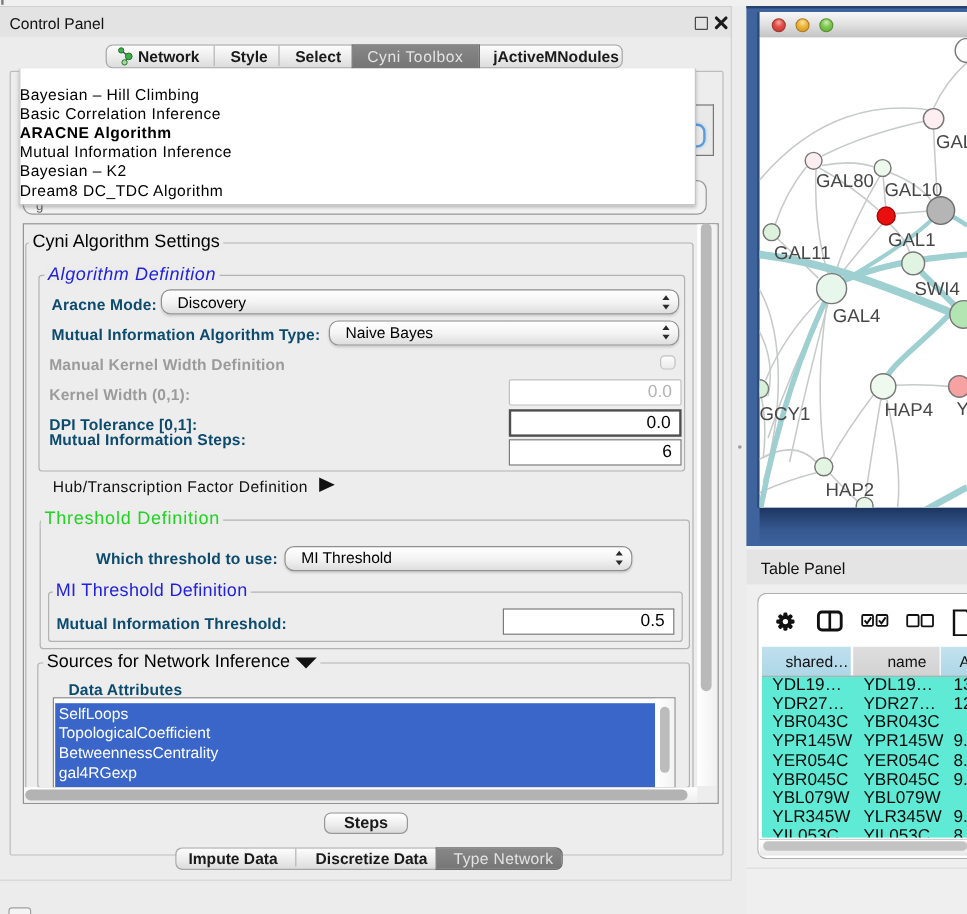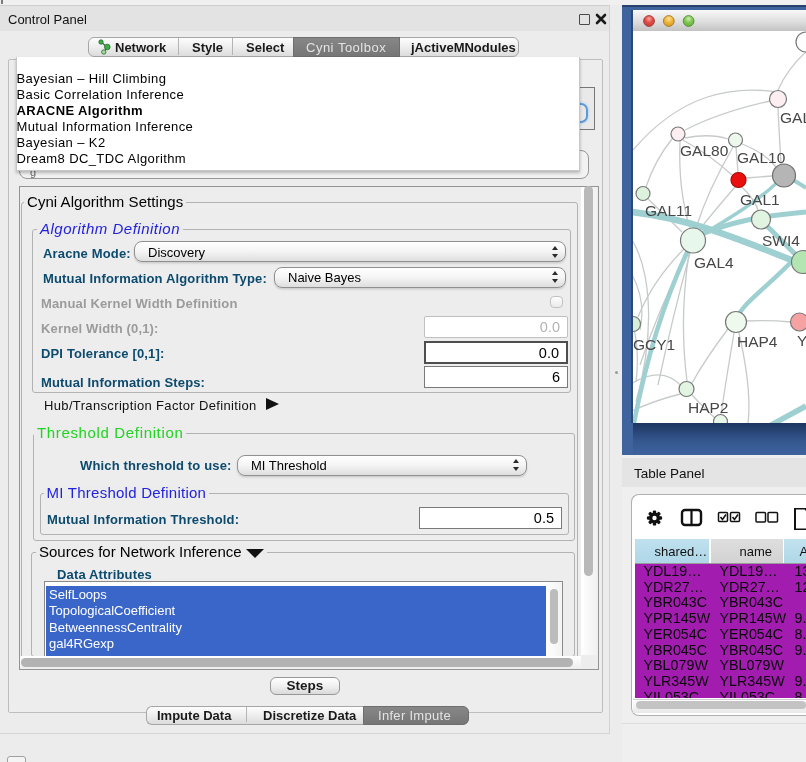--- a/index.html
+++ b/index.html
@@ -91,21 +91,21 @@
 
     <div class="lbl" style="left:21px;top:109px;color:#9b9b9b;">Manual Kernel Width Definition</div>
     <div class="abs" style="left:530px;top:109px;width:11px;height:10px;border:1.5px solid #c2c2c2;border-radius:4px;background:linear-gradient(#fdfdfd,#ebebeb);"></div>
 
     <div class="lbl" style="left:21px;top:134px;color:#9b9b9b;">Kernel Width (0,1):</div>
     <div class="fld" style="left:404px;top:129px;width:135px;height:20px;border:1px solid #c0c0c0;border-radius:2px;color:#b3b3b3;">0.0</div>
 
     <div class="lbl" style="left:21px;top:159px;">DPI Tolerance [0,1]:</div>
     <div class="fld" style="left:404px;top:154px;width:133px;height:19px;border:2px solid #4e4e4e;">0.0</div>
 
-    <div class="lbl" style="left:21px;top:188px;text-align:center;">Mutual Information Steps:</div>
+    <div class="lbl" style="left:21px;top:172px;text-align:center;">Mutual Information Steps:</div>
     <div class="fld" style="left:404px;top:179px;width:135px;height:20px;border:1px solid #7a7a7a;">6</div>
 
     <div class="abs" style="left:24px;top:211px;font-size:13px;letter-spacing:0.35px;color:#111;white-space:nowrap;">Hub/Transcription Factor Definition</div>
     <div class="abs" style="left:246px;top:210.5px;width:0;height:0;border-top:6.5px solid transparent;border-bottom:6.5px solid transparent;border-left:13px solid #111;"></div>
 
     <div class="fs" style="left:13px;top:246px;width:540px;height:106px;"></div>
     <div class="leg" style="left:14px;top:238px;color:#21d421;letter-spacing:0.65px;">Threshold Definition</div>
 
     <div class="lbl" style="left:60px;top:271px;">Which threshold to use:</div>
     <div class="combo" style="left:217px;top:267.5px;width:287.5px;height:19px;">
@@ -135,21 +135,21 @@
 
   <div class="abs" style="left:16px;top:57px;width:562px;height:113px;background:#fff;border:1px solid #c7c7c7;border-top:none;box-shadow:0 2px 3px rgba(0,0,0,0.25);z-index:40;"></div>
   <div class="abs" style="left:16.5px;top:71px;font-size:13px;letter-spacing:0.4px;line-height:15.9px;color:#000;z-index:41;white-space:nowrap;">Bayesian – Hill Climbing<br>Basic Correlation Inference<br><b>ARACNE Algorithm</b><br>Mutual Information Inference<br>Bayesian – K2<br>Dream8 DC_TDC Algorithm</div>
 
   <div class="abs" style="left:270px;top:676.5px;width:68px;height:16px;border:1px solid #979797;border-radius:6px;background:linear-gradient(#ffffff,#eeeeee 55%,#dadada);text-align:center;line-height:16px;font-size:13.5px;font-weight:600;color:#1a1a1a;">Steps</div>
   <div class="abs" style="left:146px;top:706px;width:217px;height:16.5px;border:1px solid #a6a6a6;border-radius:6px 0 0 6px;border-right:none;background:linear-gradient(#fdfdfd,#ececec 55%,#dcdcdc);"></div>
   <div class="abs" style="left:246px;top:707px;width:1px;height:15px;background:#b5b5b5;"></div>
   <div class="abs tabtxt" style="left:157px;top:708px;font-size:13px;">Impute Data</div>
   <div class="abs tabtxt" style="left:263px;top:708px;font-size:13px;">Discretize Data</div>
   <div class="abs" style="left:363px;top:706px;width:106px;height:18.5px;background:linear-gradient(#878787,#767676);border:1px solid #6e6e6e;border-radius:0 6px 6px 0;box-sizing:border-box;"></div>
-  <div class="abs" style="left:378px;top:708px;font-size:13px;letter-spacing:0.3px;color:#e3e3e3;">Infer Impute</div>
+  <div class="abs" style="left:378px;top:708px;font-size:13px;letter-spacing:0.3px;color:#e3e3e3;">Type Network</div>
 
   <div class="abs" style="left:7px;top:756px;width:17px;height:8px;border:1px solid #a0a0a0;border-radius:3px 3px 0 0;background:#f4f4f4;"></div>
 
   <div class="abs" style="left:610px;top:5px;width:12px;height:757px;background:#ececec;"></div>
   <div class="abs" style="left:615px;top:371px;width:3px;height:3px;border-radius:50%;background:#9a9a9a;"></div>
 
   <div class="abs" style="left:622px;top:5px;width:184px;height:450px;background:#3e639d;"></div>
   <div class="abs" style="left:622px;top:5px;width:184px;height:2px;background:#27406e;"></div>
 
   <div class="abs" style="left:631px;top:10px;width:2px;height:413px;background:#2c4a78;"></div>
@@ -298,21 +298,21 @@
   <div class="abs" style="left:634.5px;top:539px;width:74.5px;height:24px;background:linear-gradient(#c0e0ee,#aed7e7);"></div>
   <div class="abs" style="left:710.5px;top:539px;width:72px;height:24px;background:linear-gradient(#dedede,#d2d2d2);"></div>
   <div class="abs" style="left:784px;top:539px;width:22px;height:24px;background:linear-gradient(#c3e2ef,#aed7e7);"></div>
   <div class="abs" style="left:634.5px;top:563px;width:171.5px;height:1px;background:#9a9a9a;"></div>
   <div class="abs" style="left:634.5px;top:544px;width:172px;font-size:13px;color:#111;">
      <span style="position:absolute;left:20px;">shared…</span>
      <span style="position:absolute;left:105px;">name</span>
      <span style="position:absolute;left:165px;">A</span>
   </div>
 
-  <div class="abs" style="left:634.5px;top:564px;width:171.5px;height:134px;background:#a21caf;overflow:hidden;font-size:14.3px;color:#0a0a0a;">
+  <div class="abs" style="left:634.5px;top:564px;width:171.5px;height:134px;background:#5eead4;overflow:hidden;font-size:14.3px;color:#0a0a0a;">
     <div style="position:absolute;left:9px;top:0;line-height:15.7px;">YDL19…<br>YDR27…<br>YBR043C<br>YPR145W<br>YER054C<br>YBR045C<br>YBL079W<br>YLR345W<br>YIL053C</div>
     <div style="position:absolute;left:85px;top:0;line-height:15.7px;">YDL19…<br>YDR27…<br>YBR043C<br>YPR145W<br>YER054C<br>YBR045C<br>YBL079W<br>YLR345W<br>YIL053C</div>
     <div style="position:absolute;left:160px;top:0;line-height:15.7px;">13<br>12<br>&nbsp;<br>9.<br>8.<br>9.<br>&nbsp;<br>9.<br>8.</div>
   </div>
 
   <div class="abs" style="left:633px;top:699px;width:173px;height:13px;background:linear-gradient(#ffffff,#e8e8e8);border-top:1px solid #cfcfcf;"></div>
   <div class="abs" style="left:636px;top:701px;width:170px;height:8px;background:#c3c3c3;border-radius:4px;"></div>
   <div class="abs" style="left:622px;top:723px;width:184px;height:1px;background:#dcdcdc;"></div>
 
 </div>

